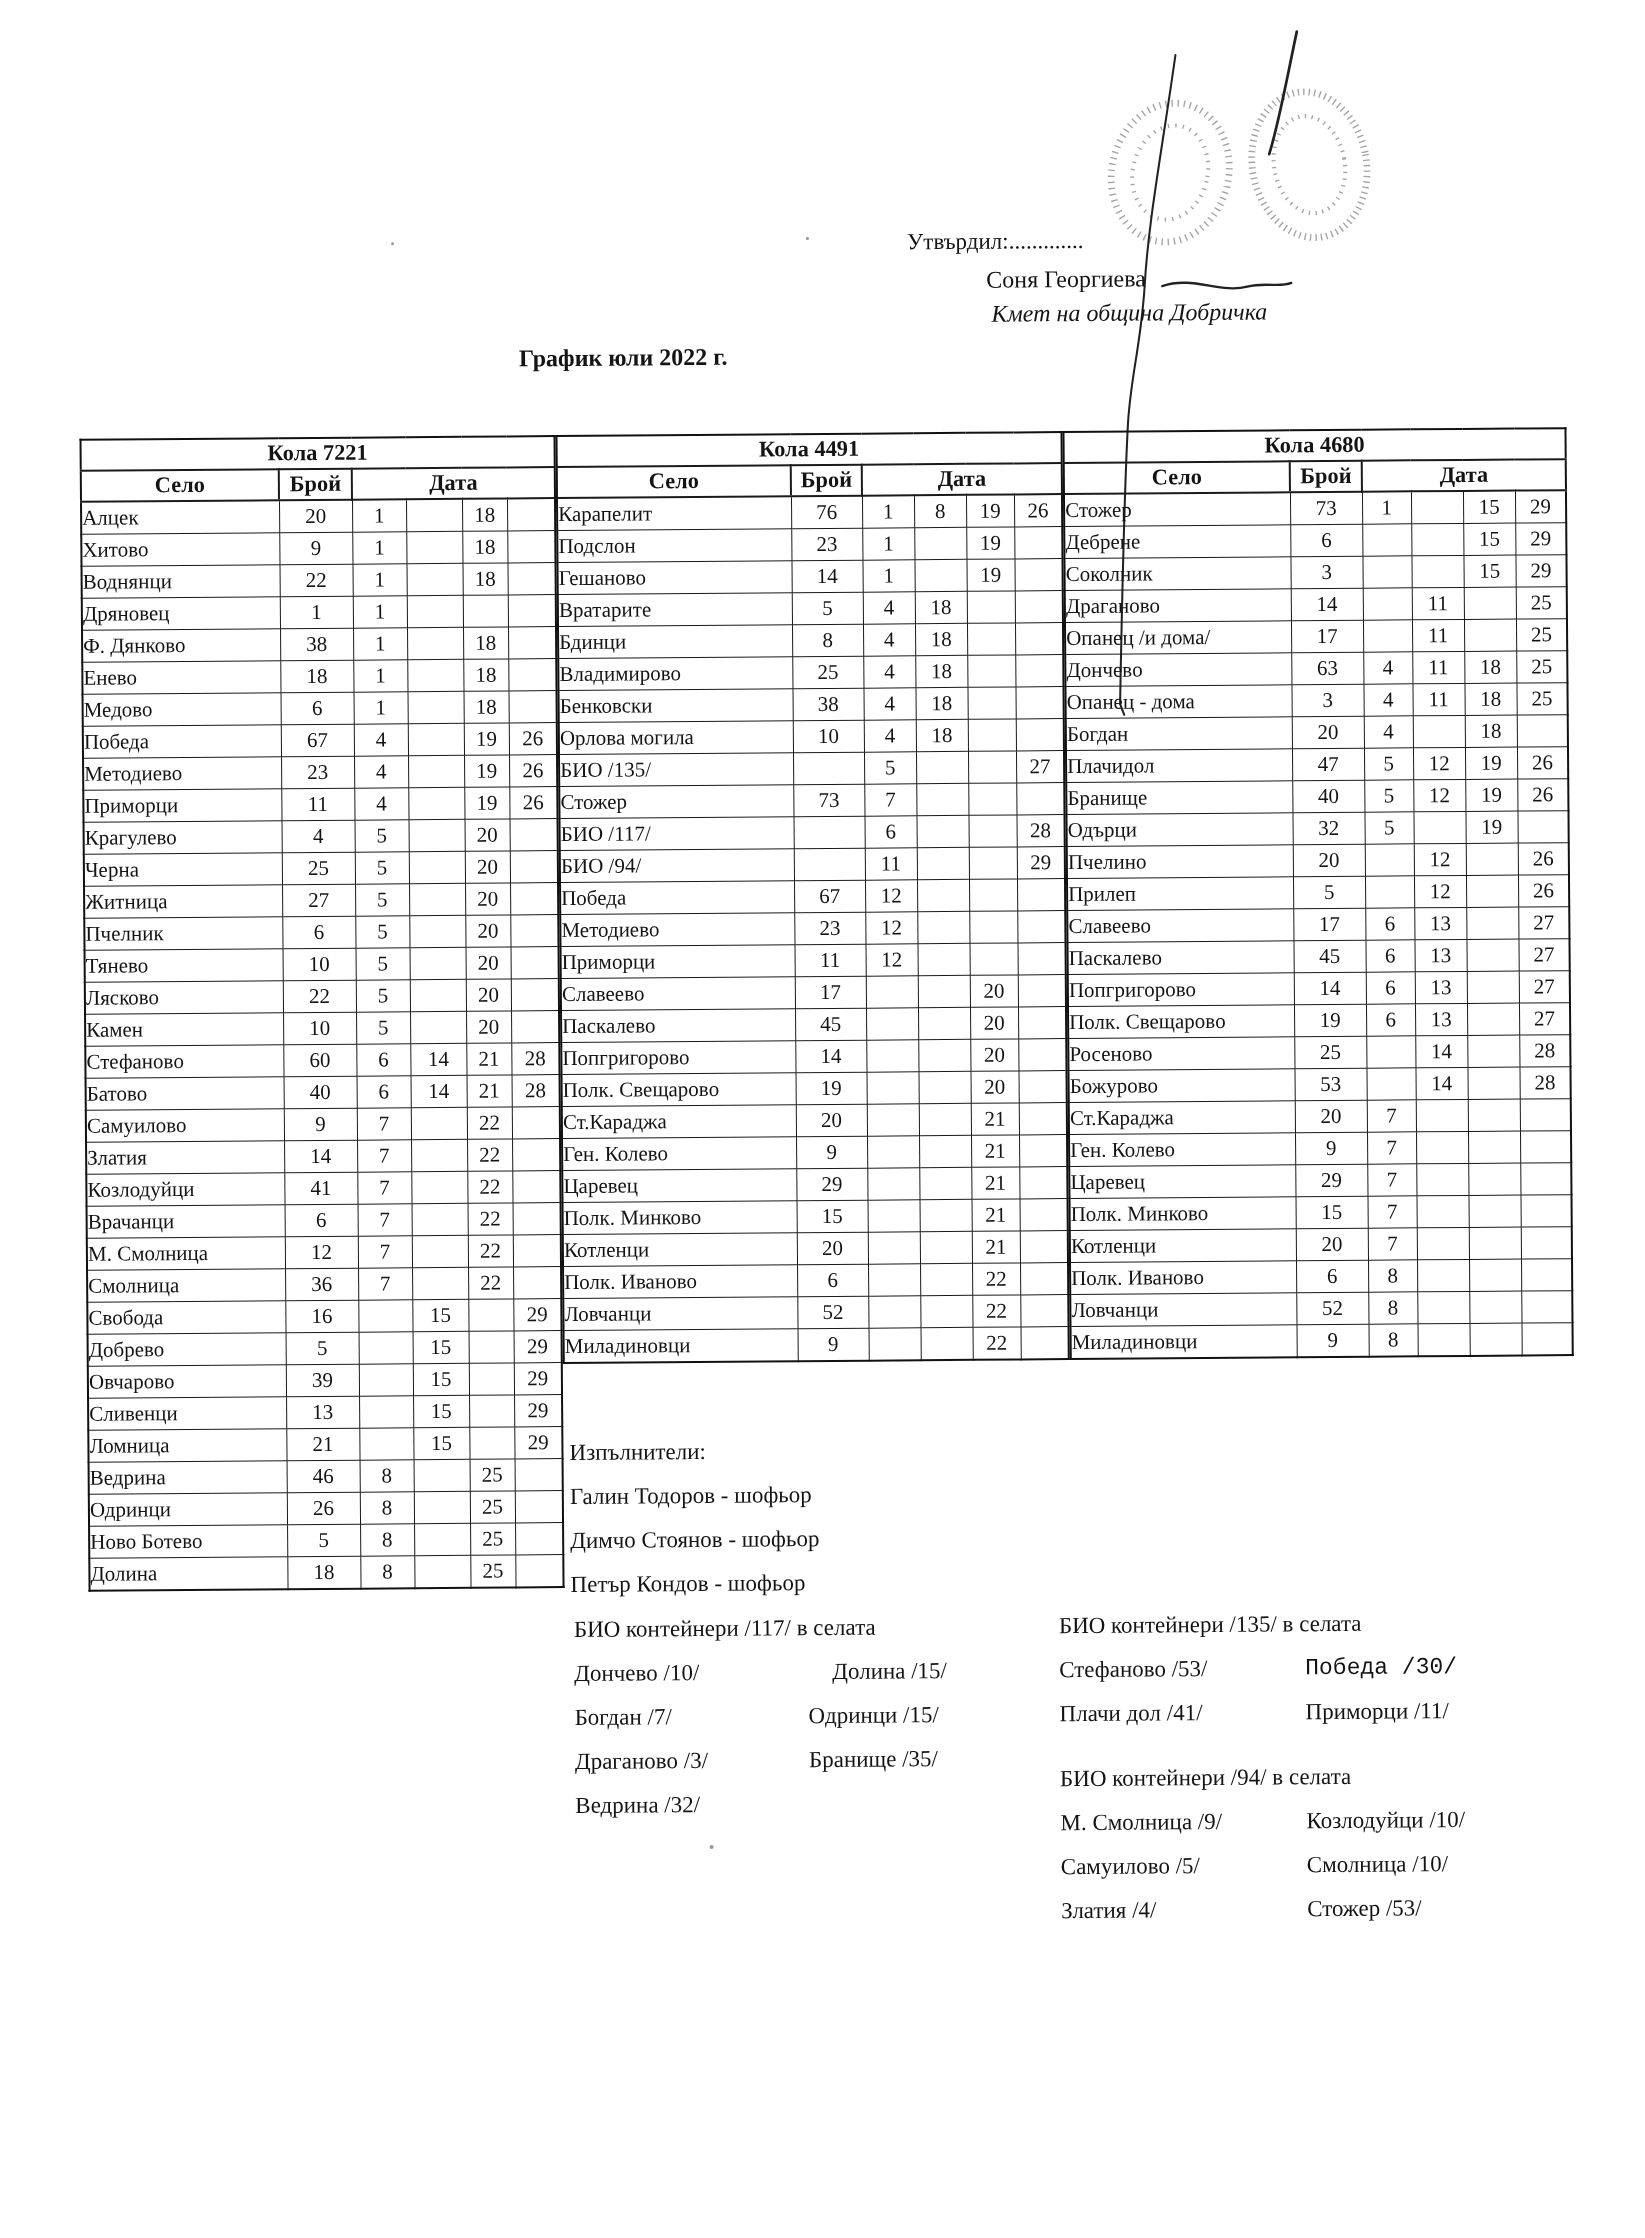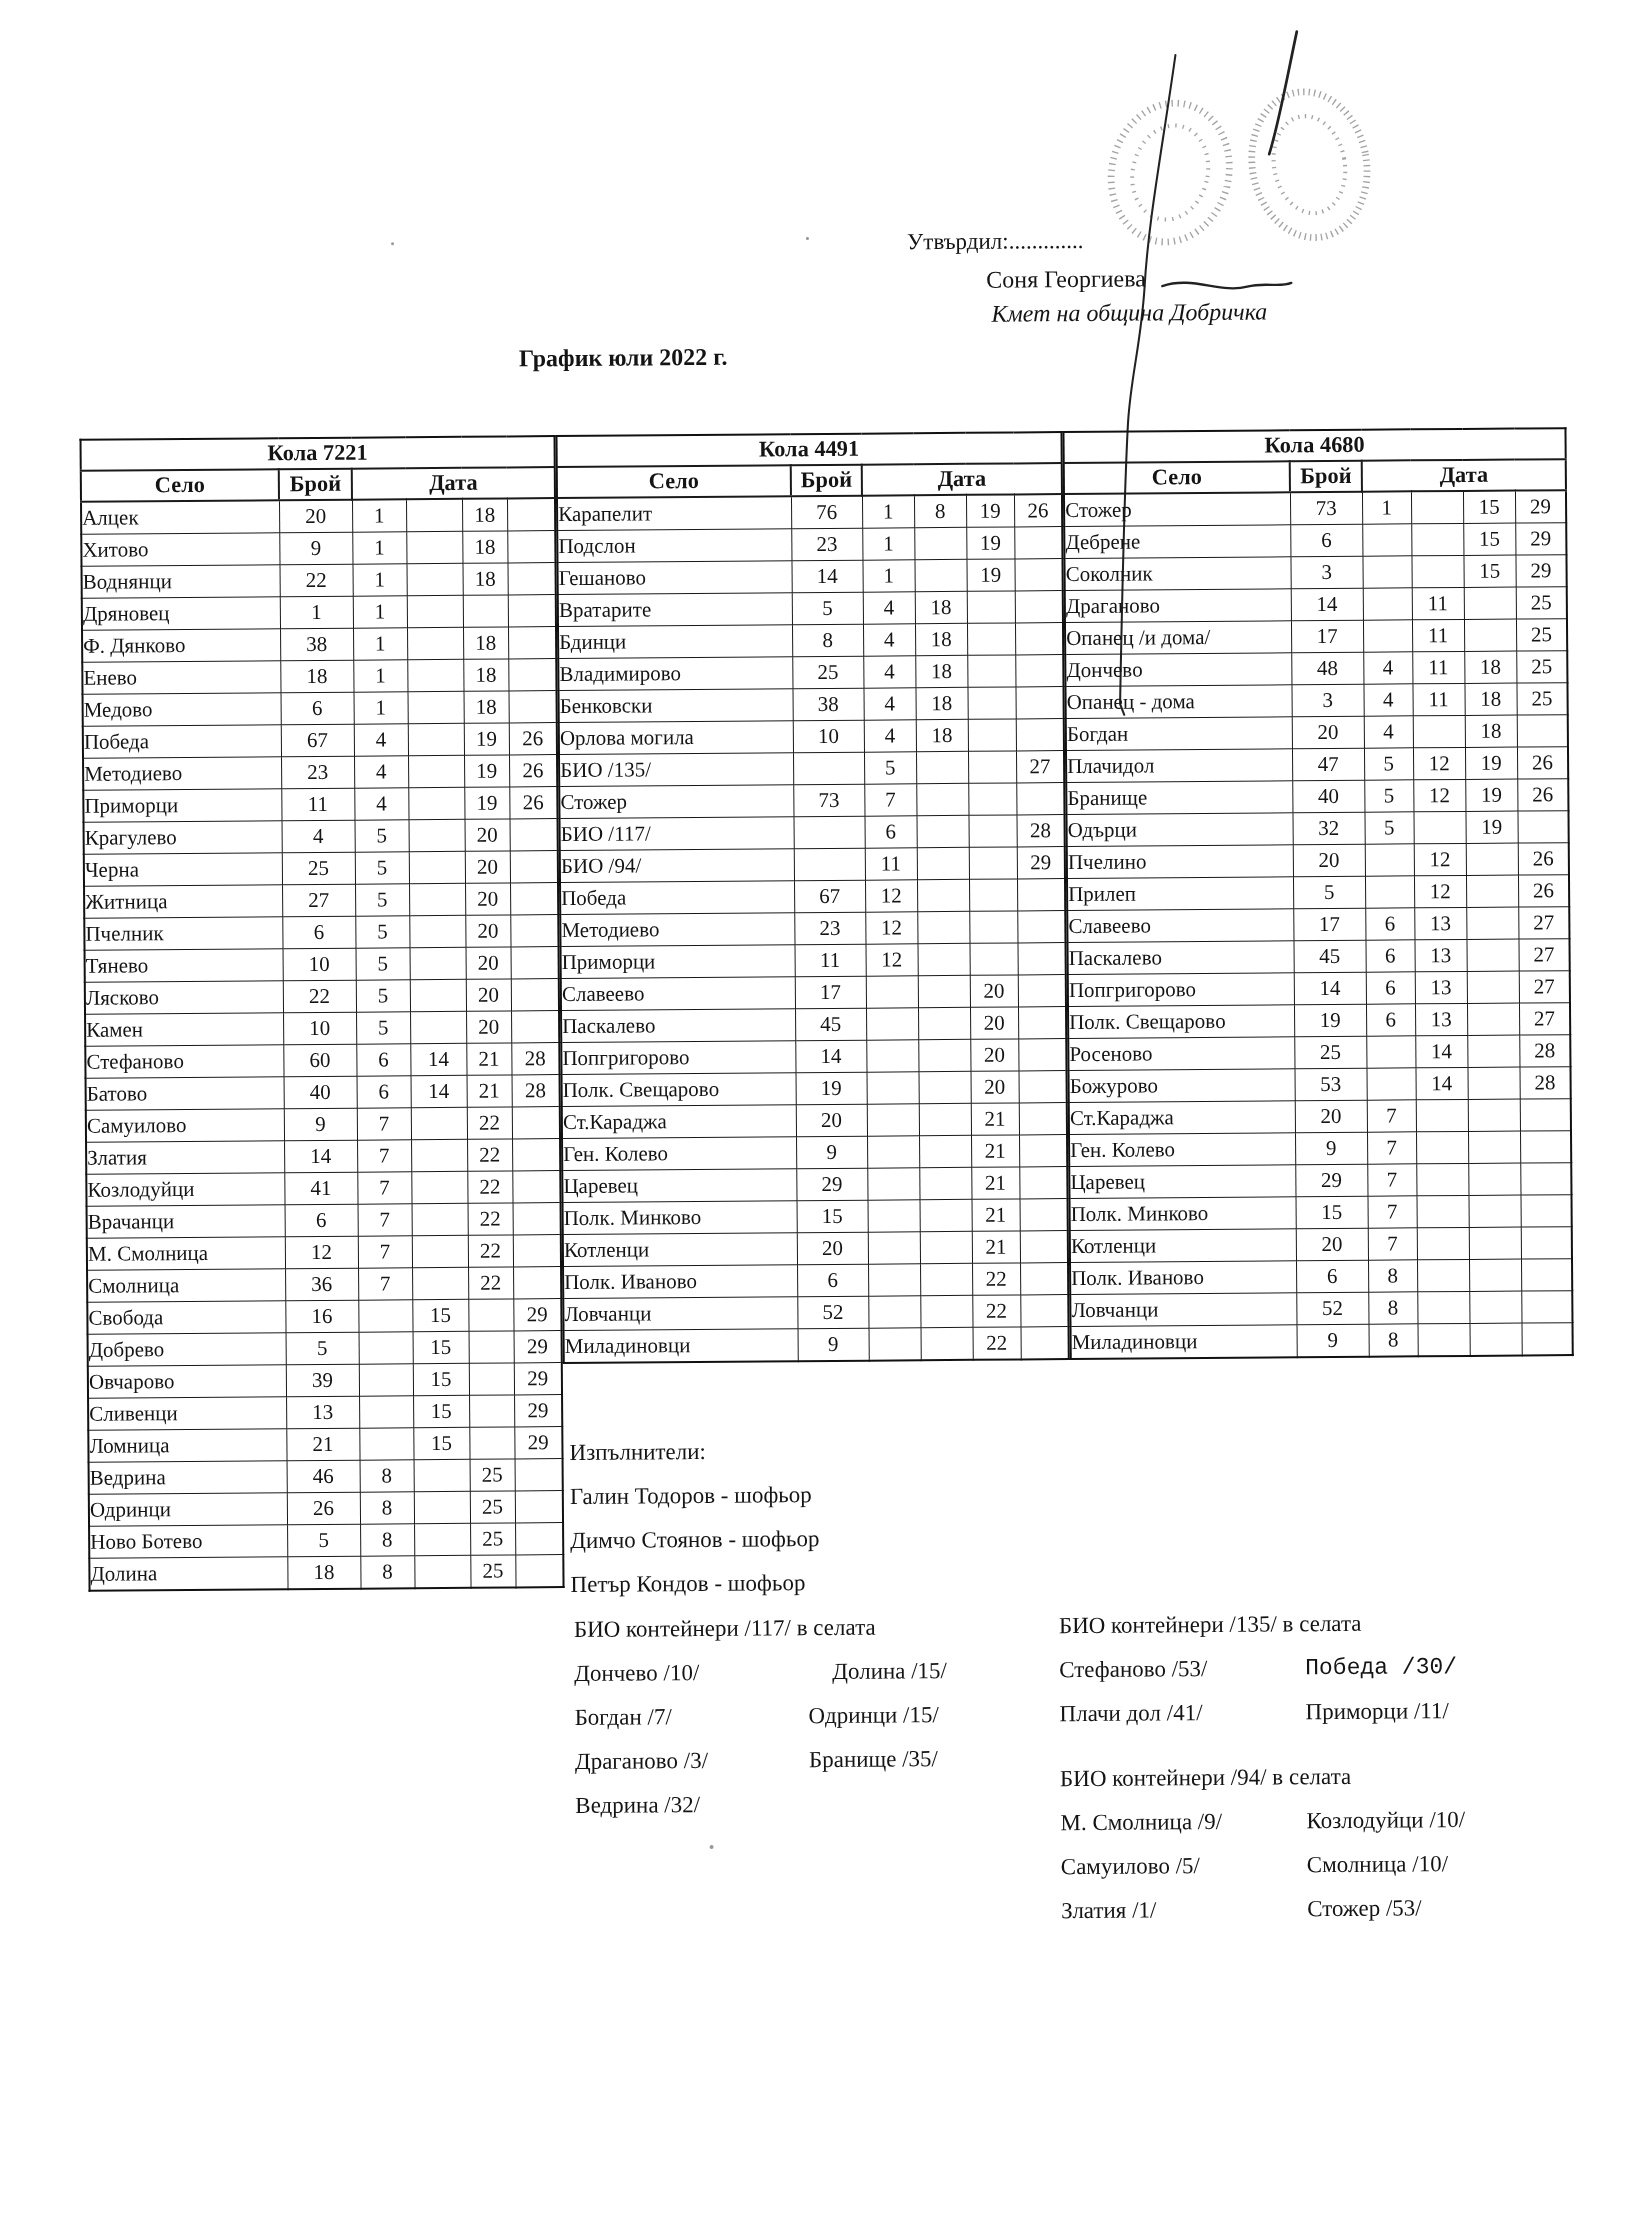--- a/index.html
+++ b/index.html
@@ -660,21 +660,21 @@
           <tr>
             <td class="v">Опанец /и дома/</td>
             <td class="c">17</td>
             <td class="d"></td>
             <td class="d">11</td>
             <td class="d"></td>
             <td class="d">25</td>
           </tr>
           <tr>
             <td class="v">Дончево</td>
-            <td class="c">48</td>
+            <td class="c">63</td>
             <td class="d">4</td>
             <td class="d">11</td>
             <td class="d">18</td>
             <td class="d">25</td>
           </tr>
           <tr>
             <td class="v">Опанец - дома</td>
             <td class="c">3</td>
             <td class="d">4</td>
             <td class="d">11</td>
@@ -861,20 +861,20 @@
     </div>
   <div class="txtblock" id="bio1" style="left:1054px;top:1606px;width:516px;">
       <div class="hd">БИО контейнери /135/ в селата</div>
       <div class="bio-row"><span>Стефаново /53/</span><span class="c2" style="left: 246px; font-family: Liberation Mono, monospace;">Победа /30/</span></div>
       <div class="bio-row"><span>Плачи дол /41/</span><span class="c2" style="left: 246px;">Приморци /11/</span></div>
     </div>
   <div class="txtblock" id="bio2" style="left:1054px;top:1759px;width:516px;">
       <div class="hd">БИО контейнери /94/ в селата</div>
       <div class="bio-row"><span>М. Смолница /9/</span><span class="c2" style="left: 246px;">Козлодуйци /10/</span></div>
       <div class="bio-row"><span>Самуилово /5/</span><span class="c2" style="left: 246px;">Смолница /10/</span></div>
-      <div class="bio-row"><span>Златия /1/</span><span class="c2" style="left: 246px;">Стожер /53/</span></div>
+      <div class="bio-row"><span>Златия /4/</span><span class="c2" style="left: 246px;">Стожер /53/</span></div>
     </div>
 
   <div class="speck" style="left:397px;top:239px;width:3.4px;height:3.4px;"></div>
   <div class="speck" style="left:812px;top:237px;width:2.7px;height:2.7px;"></div>
   <div class="speck" style="left:703px;top:1844px;width:4.1px;height:4.1px;"></div>
 </div>
 
 
 </body></html>

